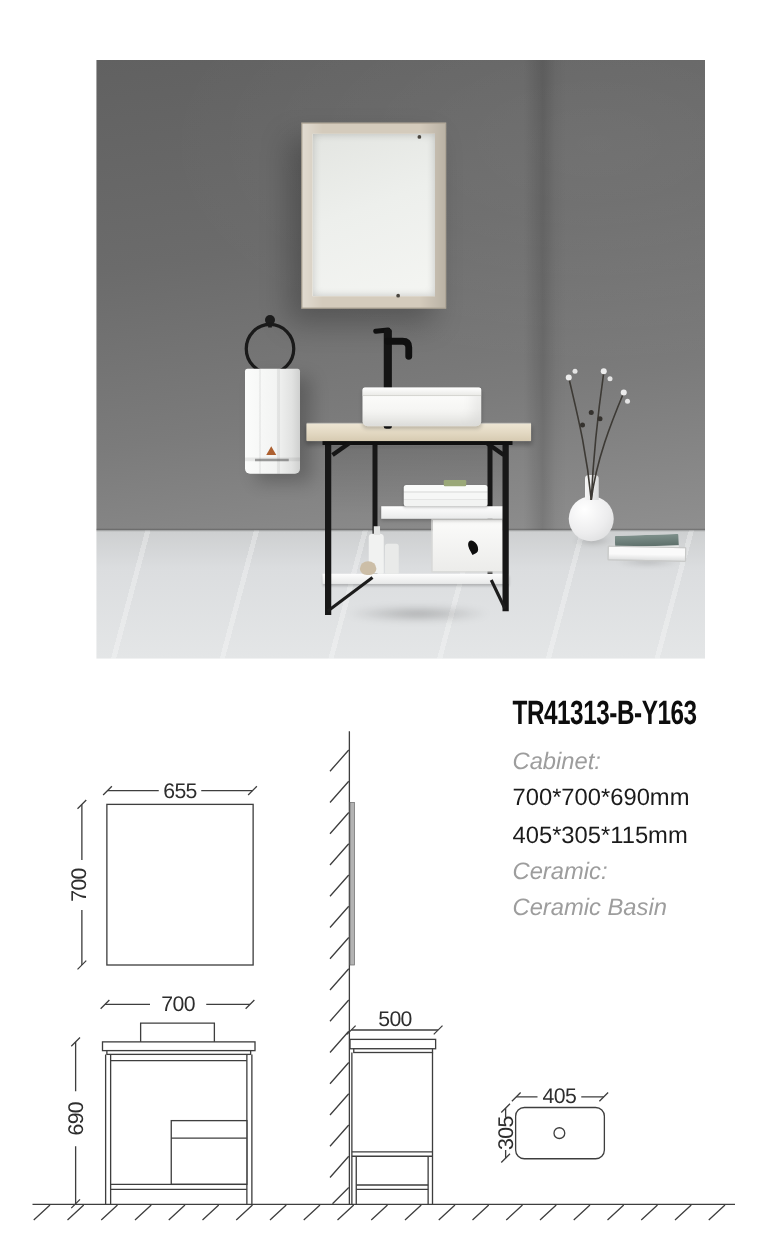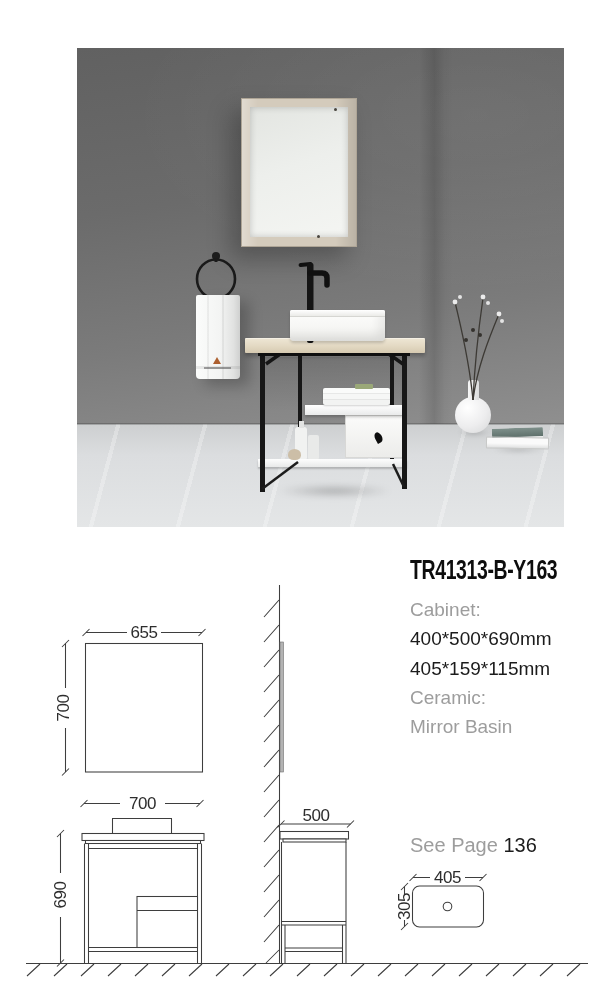--- a/index.html
+++ b/index.html
@@ -89,21 +89,21 @@
         background:linear-gradient(180deg,rgba(0,0,0,0.10),rgba(0,0,0,0));}
 
   
   .drawings{position:absolute;left:0;top:540px;width:614px;height:460px;}
   .drawings text{font-family:"Liberation Sans",sans-serif;font-size:17px;fill:#2d2d2d;letter-spacing:-0.5px;}
 
   
   .code{position:absolute;left:410px;top:556px;margin:0;font-size:27px;line-height:29px;font-weight:bold;
         color:#0d0d0d;letter-spacing:-0.5px;white-space:nowrap;transform:scaleX(0.72);transform-origin:left top;}
   .spec-list{position:absolute;left:410px;top:595px;font-size:19px;line-height:29.3px;white-space:nowrap;}
-  .lab{color:#9d9d9d;}
+  .lab{color:#9d9d9d;font-style:italic;}
   .val{color:#1b1b1b;}
   .see-page{position:absolute;left:410px;top:834px;font-size:20px;white-space:nowrap;}
   .see-page .num{color:#1b1b1b;}
 </style>
 </head>
 <body>
 
 <div class="canvas">
 
   <section class="photo">
@@ -256,25 +256,20 @@
         <text x="447.5" y="882.5" text-anchor="middle" stroke="none" fill="#2d2d2d">405</text>
         <text x="410" y="906.5" transform="rotate(-90 410 906.5)" text-anchor="middle" stroke="none" fill="#2d2d2d">305</text>
       </g>
     </g>
   </svg>
 
   <h1 class="code">TR41313-B-Y163</h1>
 
   <div class="spec-list">
     <div class="lab">Cabinet:</div>
-    <div class="val">400*500*690mm</div>
-    <div class="val">405*159*115mm</div>
+    <div class="val">700*700*690mm</div>
+    <div class="val">405*305*115mm</div>
     <div class="lab">Ceramic:</div>
-    <div class="lab">Mirror Basin</div>
+    <div class="lab">Ceramic Basin</div>
   </div>
 
-  <div class="see-page">
-    <span class="lab">See Page</span>
-    <span> </span>
-    <span class="num">136</span>
-  </div>
 
 </div>
 
 </body></html>

